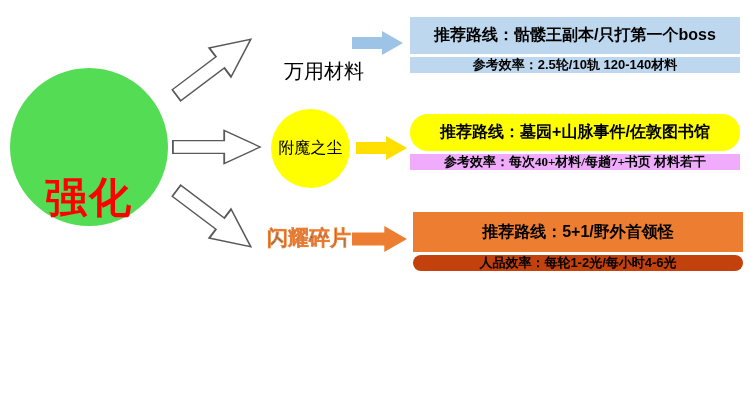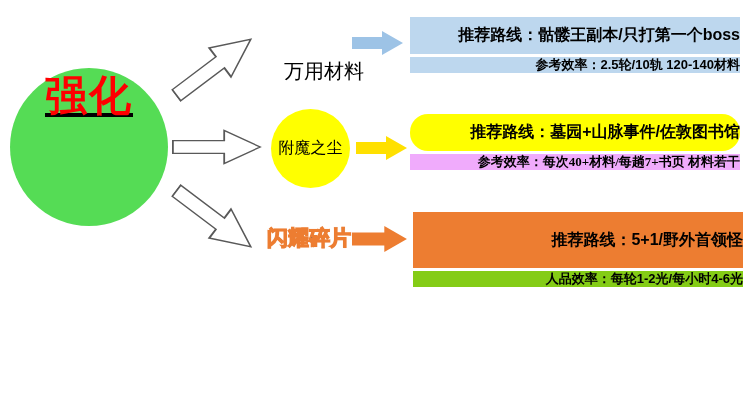--- a/index.html
+++ b/index.html
@@ -1,53 +1,53 @@
 <!DOCTYPE html>
 <html><head>
 <meta charset="utf-8">
 <style>
   html,body{margin:0;padding:0;background:#ffffff;}
   body{font-family:"Liberation Sans","DejaVu Sans",sans-serif;}
   .canvas{position:relative;width:750px;height:414px;background:#ffffff;overflow:hidden;}
 
   
   .root-circle{position:absolute;left:10px;top:68px;width:158px;height:158px;border-radius:50%;
-    display:flex;align-items:flex-start;justify-content:center;text-decoration:underline;}
+    display:flex;align-items:flex-end;justify-content:center;}
   .root-label{font-size:42px;font-weight:700;letter-spacing:2px;}
 
   
   .block-arrow{position:absolute;}
   .block-arrow polygon{fill:#ffffff;stroke:#595959;stroke-width:2;}
   .pos-conn1{left:166px;top:46px;width:96px;height:42px;transform:rotate(-37deg);}
   .pos-conn2{left:172px;top:128px;width:90px;height:38px;}
   .pos-conn3{left:166px;top:198px;width:96px;height:42px;transform:rotate(37deg);}
 
   
   .label-plain{position:absolute;left:284px;top:26px;font-size:20px;color:#000;margin-top:32px;}
   .node-circle{position:absolute;left:271px;top:109px;width:79px;height:79px;border-radius:50%;
     display:flex;align-items:center;justify-content:center;font-family:Liberation Serif, serif;}
   .node-circle span{font-size:16px;color:#000;}
-  .label-outline{position:absolute;left:267px;top:224px;font-size:21px;font-weight:700;color:#0369a1;
+  .label-outline{position:absolute;left:267px;top:224px;font-size:21px;font-weight:400;color:#0369a1;
     -webkit-text-stroke:1.2px #ED7D31;text-shadow:0 0 1px #ED7D31;}
 
   
   .flow-arrow{position:absolute;}
   .pos-flow1{left:352px;top:30px;width:52px;height:26px;}
   .pos-flow2{left:356px;top:135px;width:52px;height:26px;}
   .pos-flow3{left:352px;top:225px;width:56px;height:28px;}
 
   
   .info-box{position:absolute;width:330px;}
   .pos-box1{left:410px;top:17px;}
   .pos-box2{left:410px;top:114px;}
   .pos-box3{left:413px;top:212px;}
-  .box-row{display:flex;align-items:center;justify-content:flex-end;text-align:center;color:#000;}
+  .box-row{display:flex;align-items:center;justify-content:center;text-align:center;color:#000;}
   .row1{height:37px;font-size:16px;font-weight:700;}
   .row2{height:16px;margin-top:3px;font-size:13px;font-weight:600;}
-  .pos-box3 .row1{height:56px;}
+  .pos-box3 .row1{height:40px;}
 </style>
 </head>
 <body>
 
 <div class="canvas">
 
   <div class="root-circle" style="background-color: rgb(85, 220, 85);">
     <span class="root-label" style="color: rgb(255, 0, 0);">强化</span>
   </div>
 
@@ -90,18 +90,18 @@
   </div>
 
   <div class="label-outline">闪耀碎片</div>
   <svg class="flow-arrow pos-flow3" viewBox="0 0 52 26" preserveAspectRatio="none">
     <polygon points="0,7 30,7 30,1 51,13 30,25 30,19 0,19" style="fill: rgb(237, 125, 49);"></polygon>
   </svg>
   <div class="info-box pos-box3">
     <div class="box-row row1" style="background-color: rgb(237, 125, 49);">
       <span>推荐路线：5+1/野外首领怪</span>
     </div>
-    <div class="box-row row2" style="background-color: #84cc16;">
+    <div class="box-row row2" style="background-color: #c2410c; border-radius: 9px;">
       <span>人品效率：每轮1-2光/每小时4-6光</span>
     </div>
   </div>
 
 </div>
 
 </body></html>

